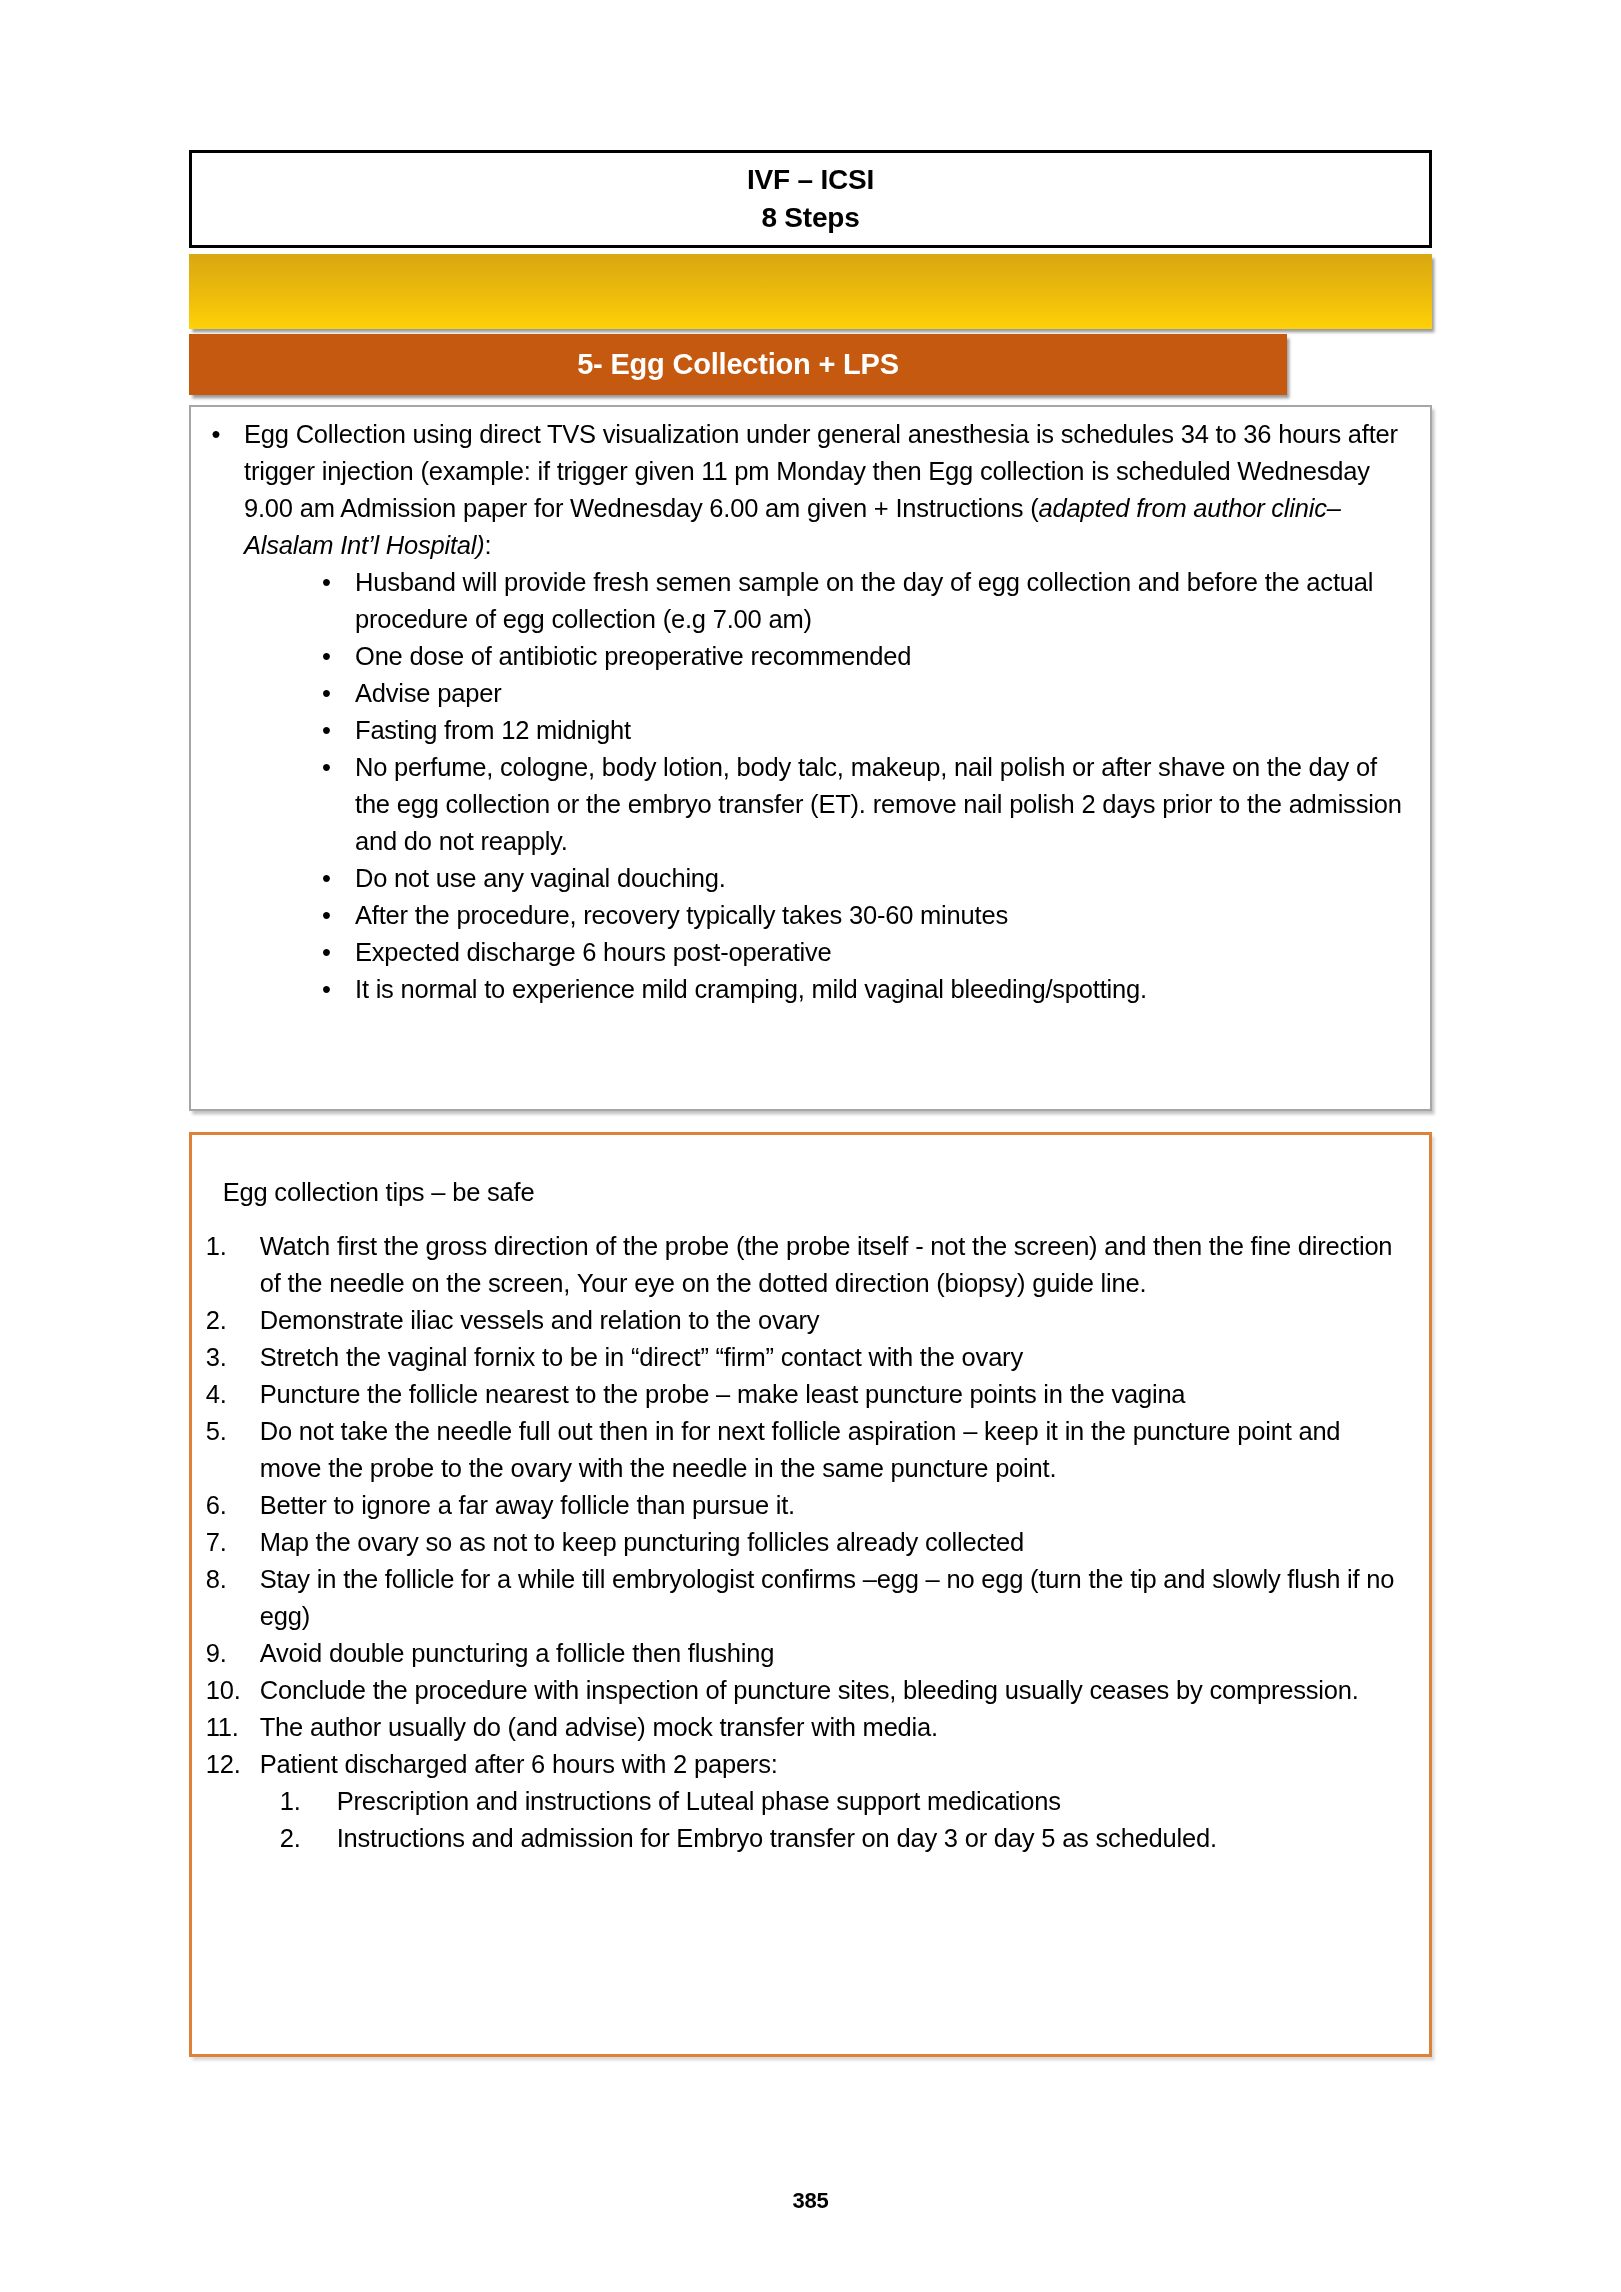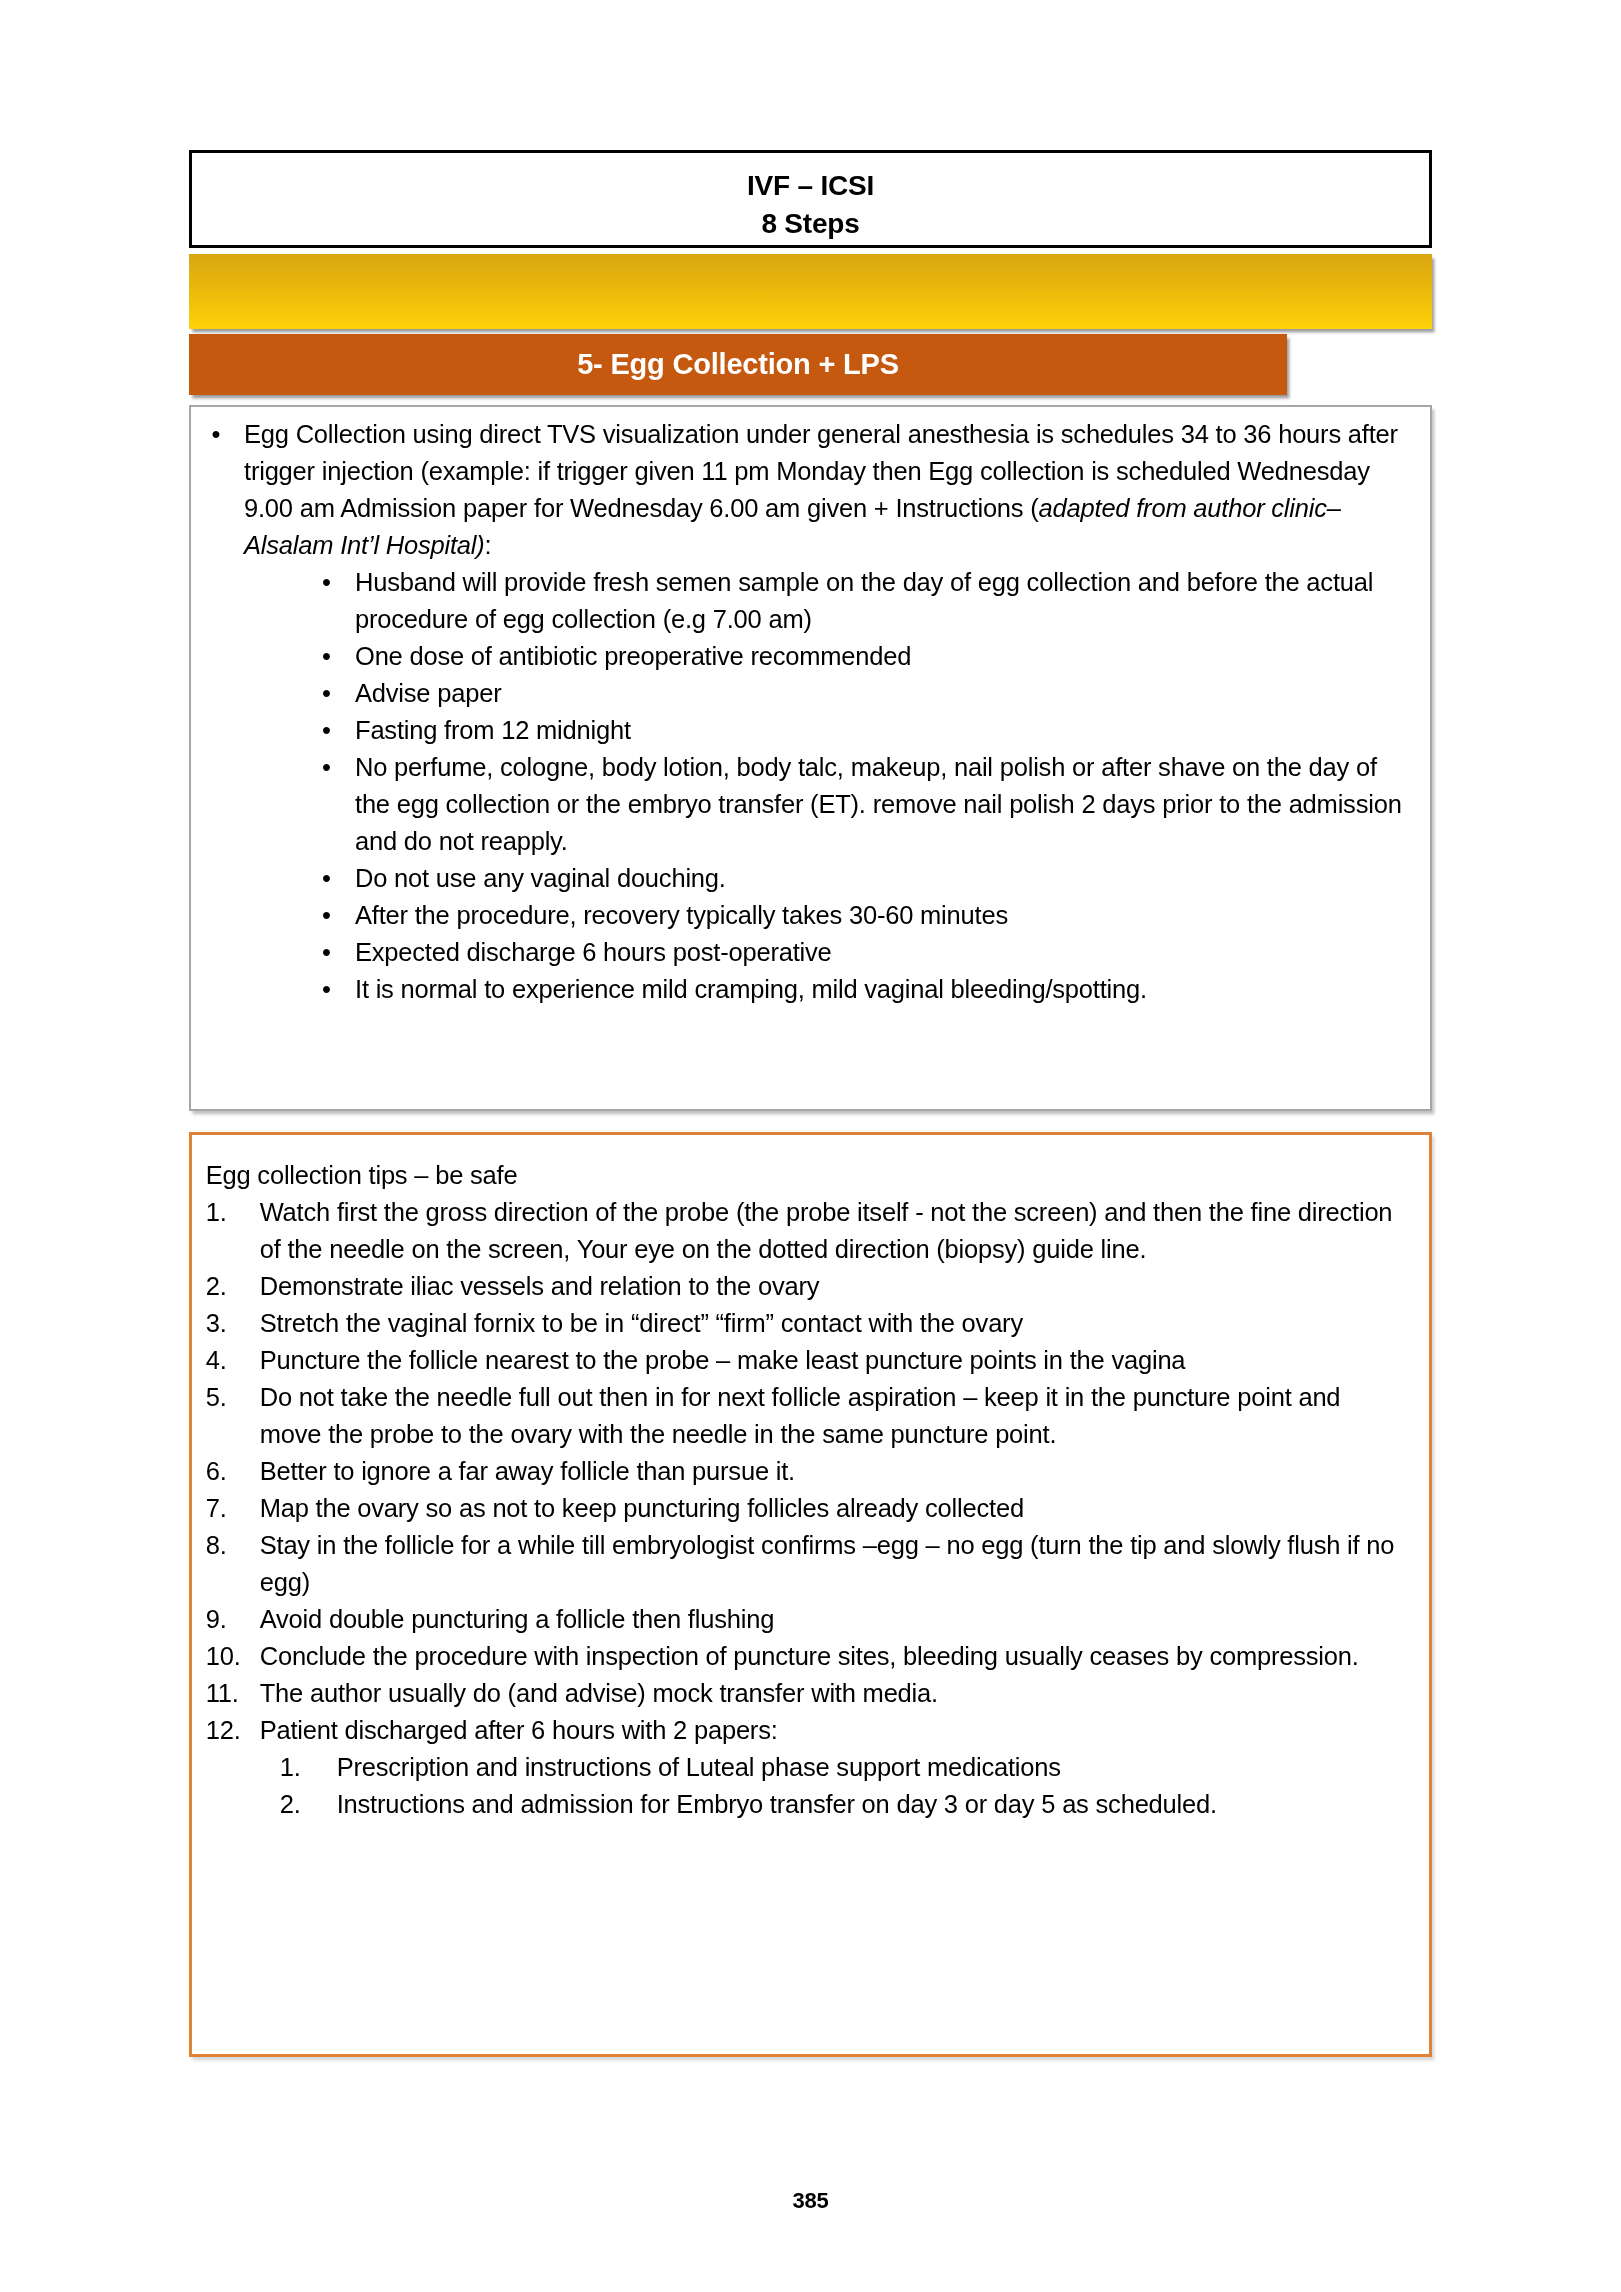--- a/index.html
+++ b/index.html
@@ -20,21 +20,21 @@
     position: absolute;
     left: 189px; top: 150px;
     width: 1243px; height: 98px;
     box-sizing: border-box;
     border: 3.9px solid #000000;
     background: #ffffff;
     text-align: center;
     font-weight: bold;
     font-size: 28px;
     line-height: 38px;
-    padding-top: 14px;
+    padding-top: 8px;
   }
 
   
   .gold-band {
     position: absolute;
     left: 189px; top: 254px;
     width: 1243px; height: 75px;
     background: linear-gradient(180deg, #D8A712 0%, #EDBC0B 55%, #FFD108 100%);
     box-shadow: 2.9px 3.9px 2.9px #9c9c9c;
   }
@@ -92,21 +92,21 @@
   .tips-box {
     position: absolute;
     left: 189px; top: 1132px;
     width: 1243px; height: 925px;
     box-sizing: border-box;
     border: 3.9px solid #DF8137;
     box-shadow: 2.9px 3.9px 2.9px #d8d8d8;
     background: #ffffff;
     padding: 21.6px 29px 0 13.7px;
   }
-  .tips-heading { margin: 0; }
+  .tips-heading { margin: 17px; }
   .tip-row { display: flex; }
   .tip-num { flex: 0 0 54px; }
   .tip-text { flex: 1 1 auto; }
   .tip-row.sub { margin-left: 74px; }
   .tip-row.sub .tip-num { flex: 0 0 57px; }
 
   .page-number {
     position: absolute;
     left: 0; top: 2182px;
     width: 1621px;

